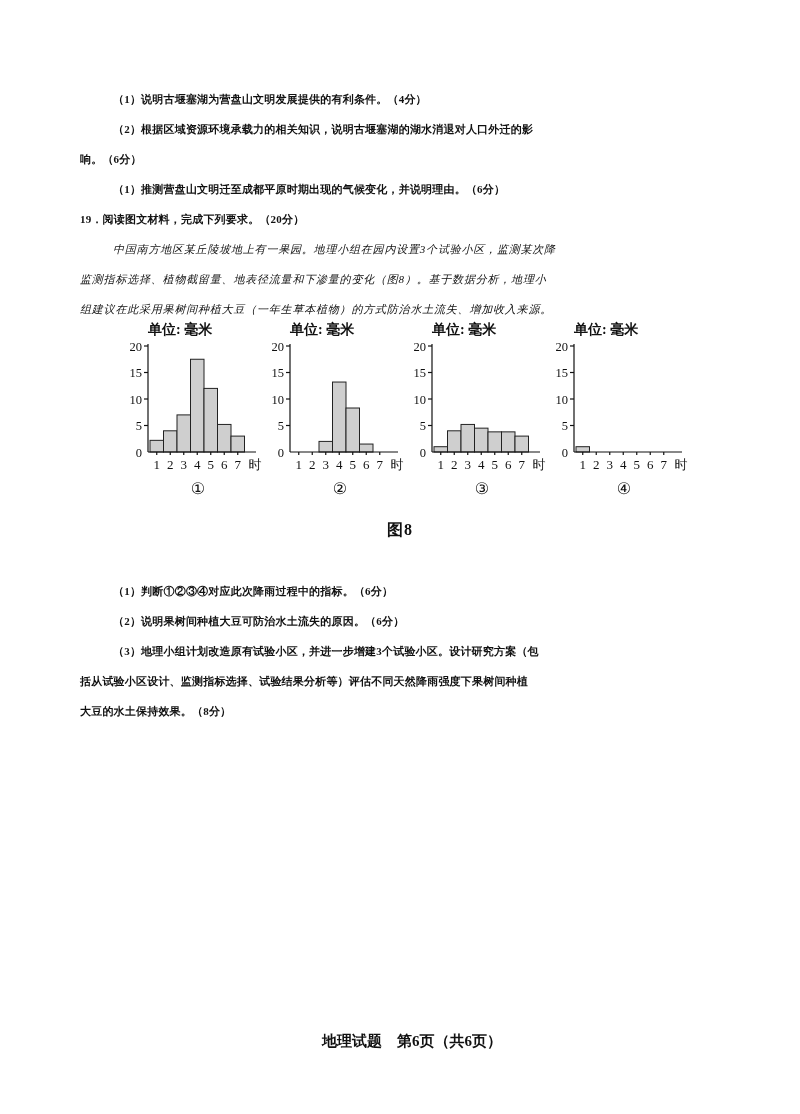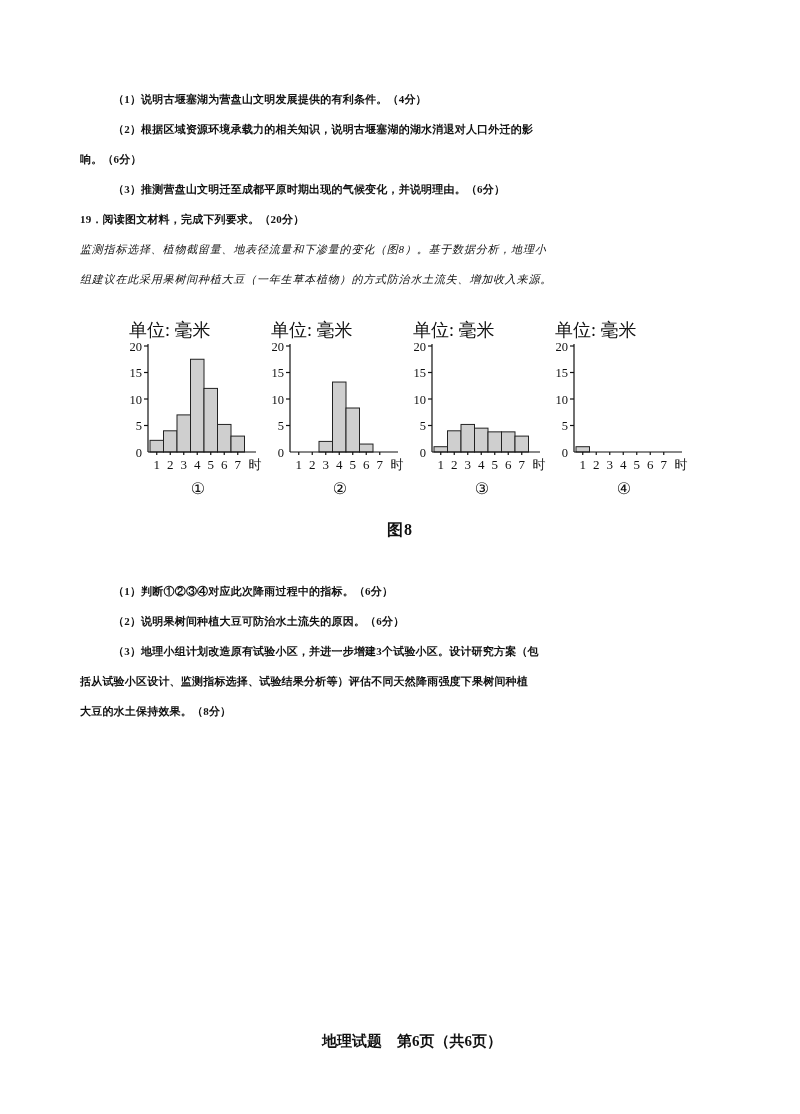--- a/index.html
+++ b/index.html
@@ -37,23 +37,23 @@
     top: 320px;
     left: 120px;
     display: flex;
   }
   .chart-cell {
     width: 142px;
     display: flex;
     flex-direction: column;
   }
   .unit-label {
-    font-size: 18px;
-    font-weight: normal;
-    margin-left: 9px;
+    font-size: 14px;
+    font-weight: bold;
+    margin-left: 28px;
     height: 20px;
     line-height: 20px;
     white-space: nowrap;
   }
   .chart-svg-box svg {
     display: block;
     font-family: "Liberation Serif", "DejaVu Serif", serif;
   }
   .chart-number {
     width: 142px;
@@ -85,22 +85,23 @@
 </style>
 </head>
 <body>
 
 <div class="page">
 
   <div class="text-block" id="block-top">
     <div class="t-line indent">（1）说明古堰塞湖为营盘山文明发展提供的有利条件。（4分）</div>
     <div class="t-line indent">（2）根据区域资源环境承载力的相关知识，说明古堰塞湖的湖水消退对人口外迁的影</div>
     <div class="t-line">响。（6分）</div>
-    <div class="t-line indent">（3）推测营盘山文明迁至成都平原时期出现的气候变化，并说明理由。（6分）</div>
+    <div class="t-line indent">（1）推测营盘山文明迁至成都平原时期出现的气候变化，并说明理由。（6分）</div>
     <div class="t-line">19．阅读图文材料，完成下列要求。（20分）</div>
+    <div class="t-line indent kaiti">中国南方地区某丘陵坡地上有一果园。地理小组在园内设置3个试验小区，监测某次降</div>
     <div class="t-line kaiti">监测指标选择、植物截留量、地表径流量和下渗量的变化（图8）。基于数据分析，地理小</div>
     <div class="t-line kaiti">组建议在此采用果树间种植大豆（一年生草本植物）的方式防治水土流失、增加收入来源。</div>
   </div>
 
   <div class="figure-row">
     <div class="chart-cell">
       <div class="unit-label">单位: 毫米</div>
       <div class="chart-svg-box">
           <svg width="142" height="138" viewBox="0 0 142 138">
             <rect x="30" y="100.34" width="13.5" height="11.66" fill="#cfcfcf" stroke="#222222" stroke-width="1"></rect>

